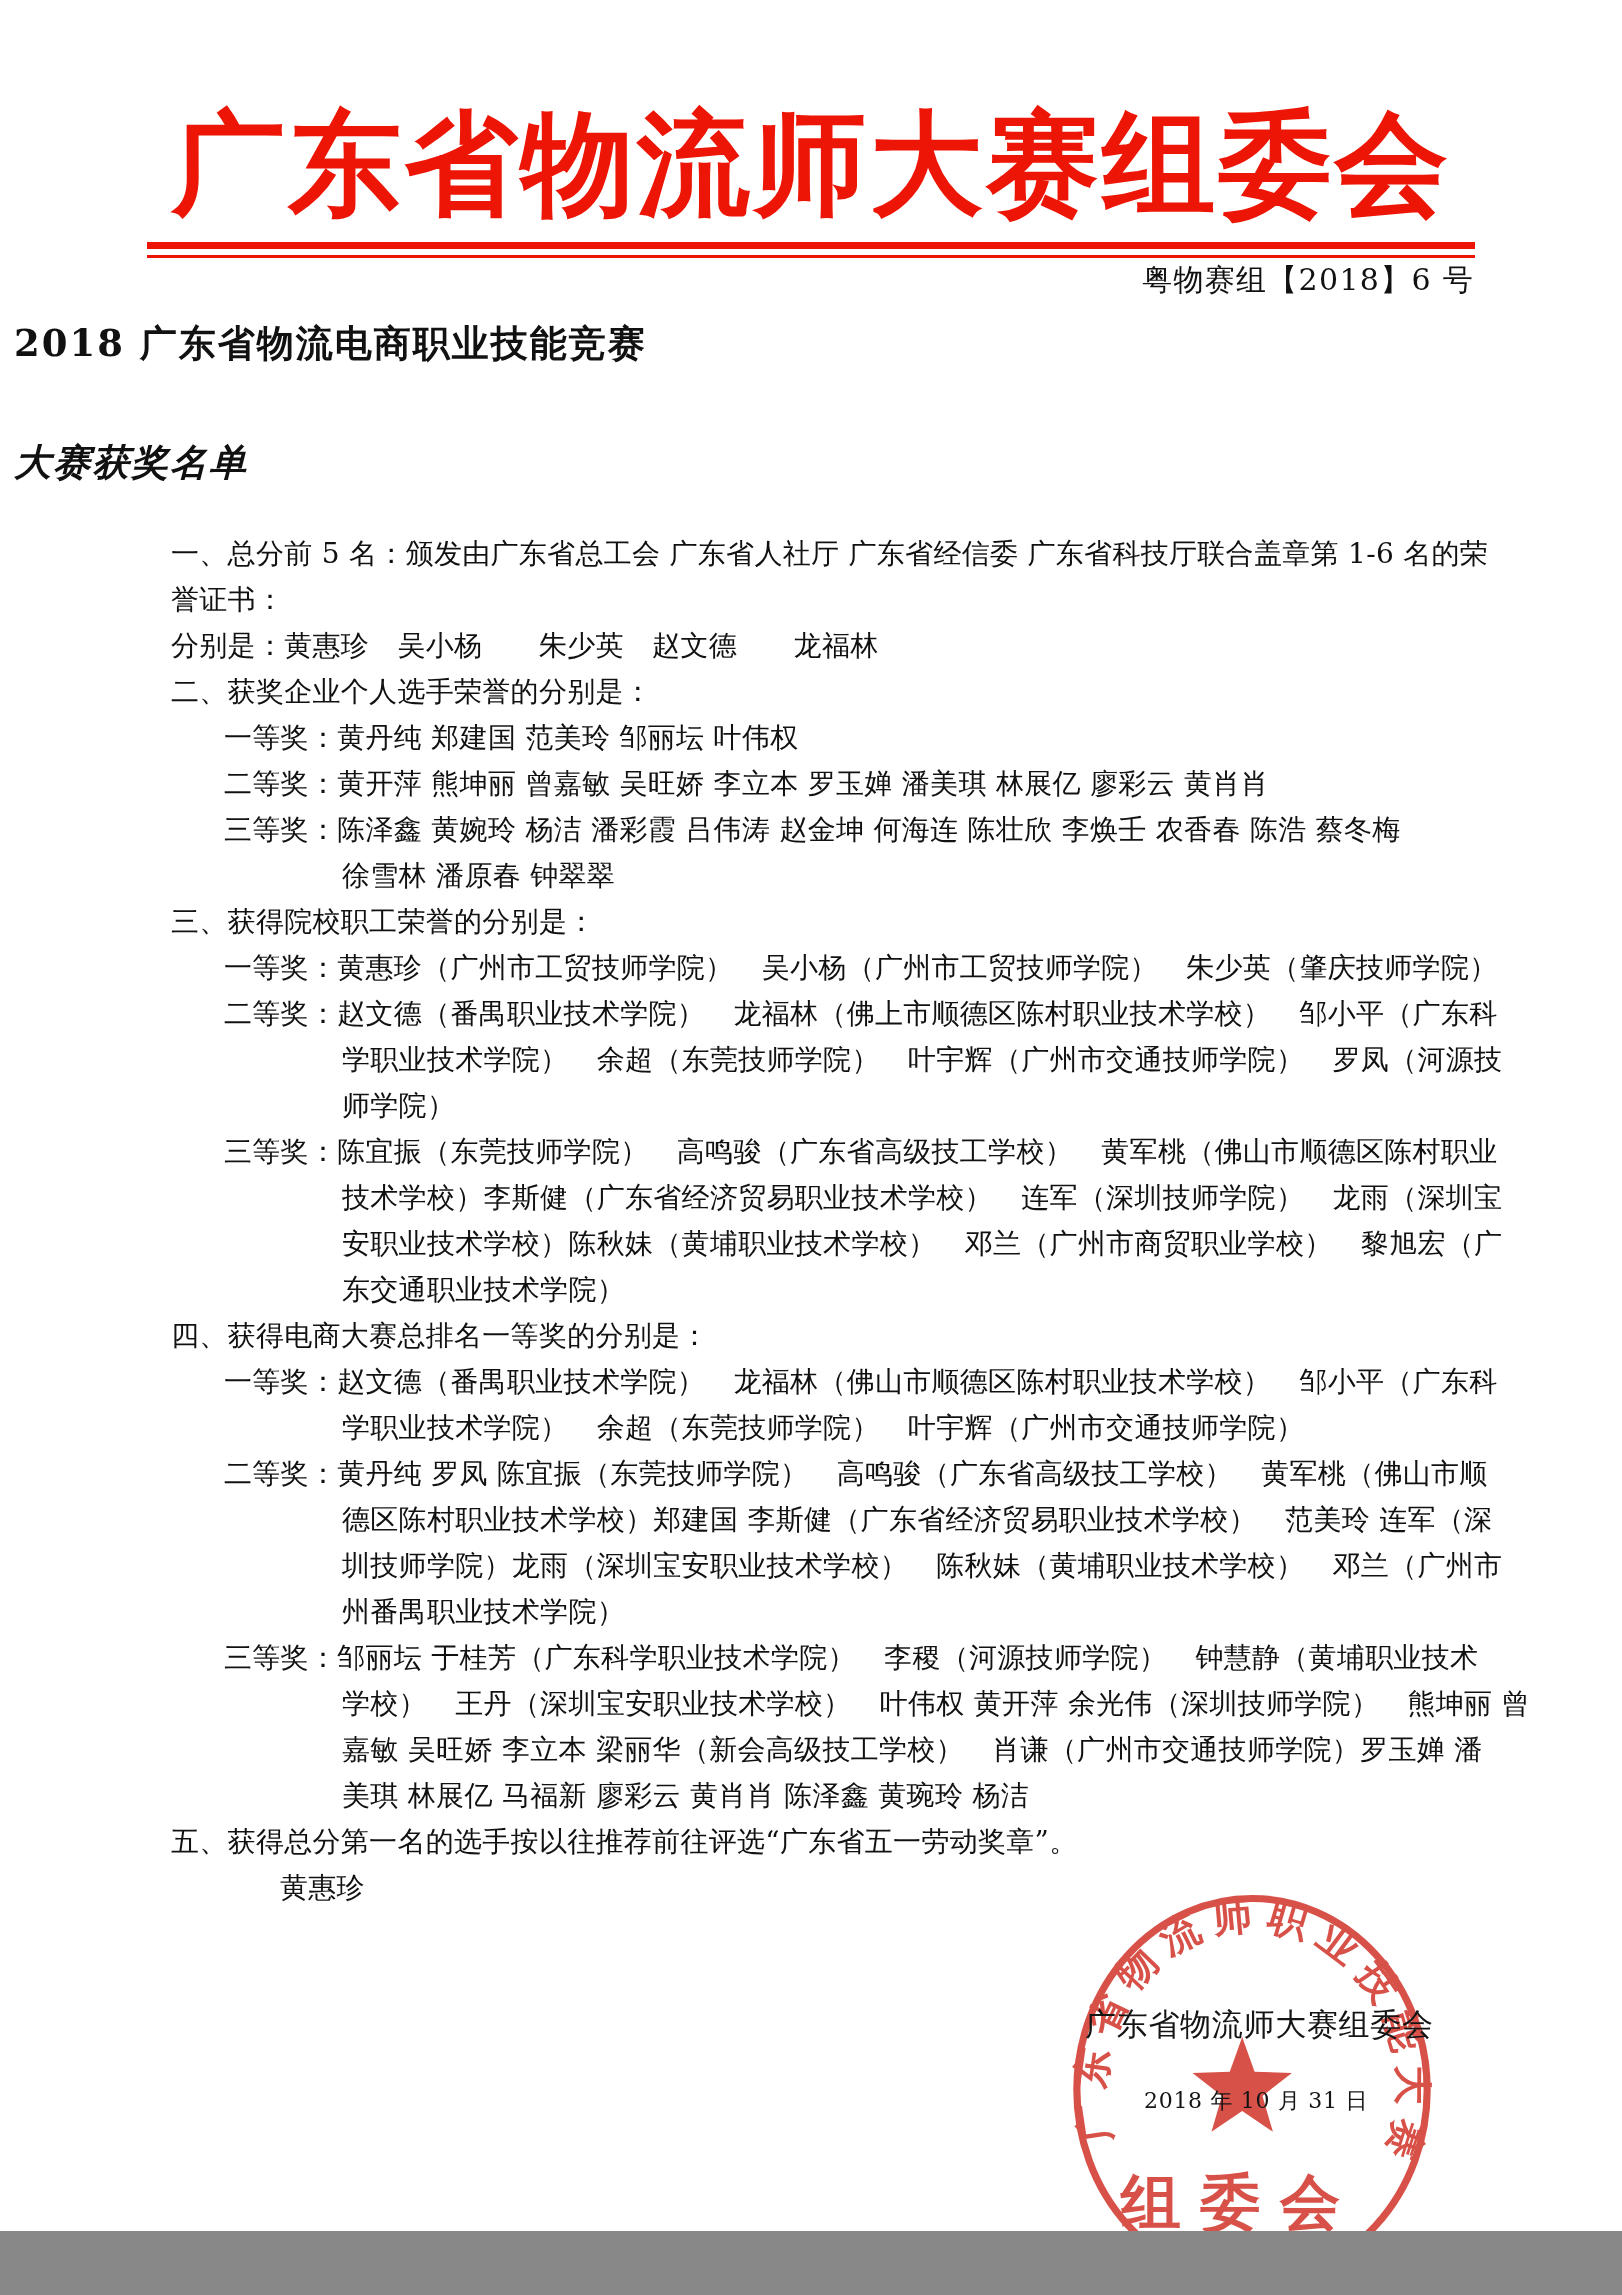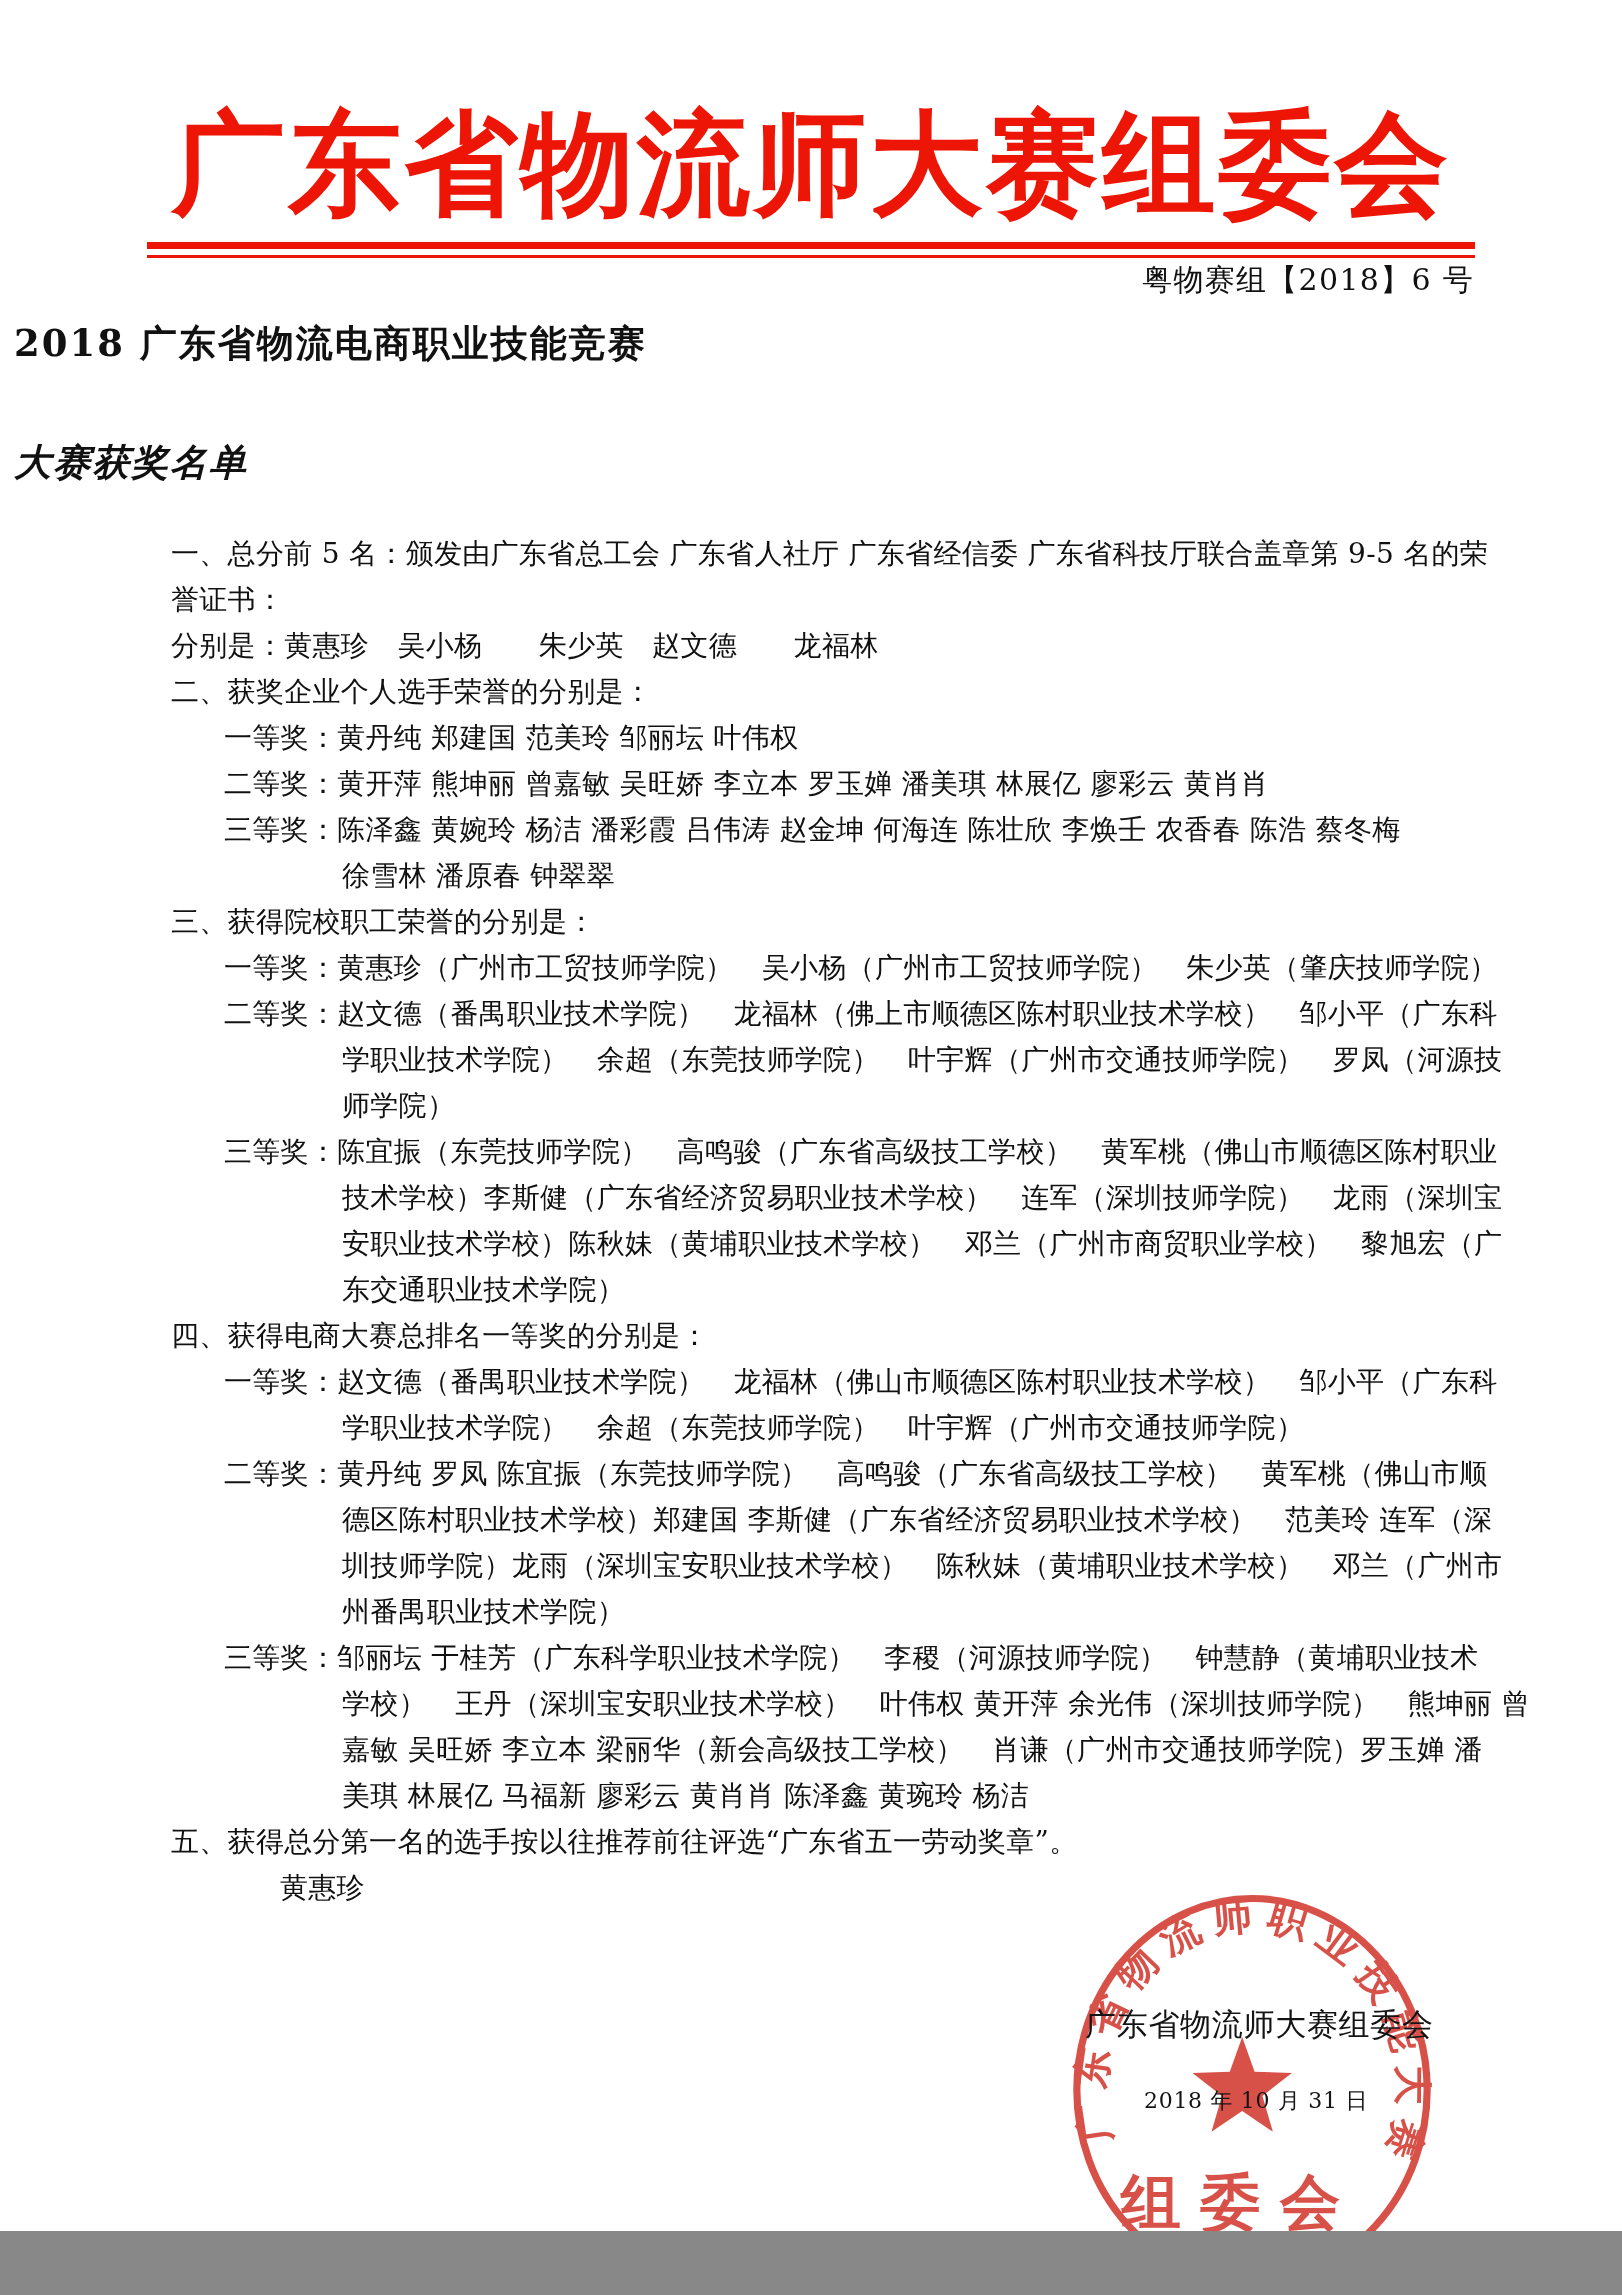--- a/index.html
+++ b/index.html
@@ -98,21 +98,21 @@
 
   <div class="rule thick"></div>
   <div class="rule thin"></div>
 
   <div class="doc-number">粤物赛组【2018】6 号</div>
 
   <div class="title1">2018 广东省物流电商职业技能竞赛</div>
   <div class="title2">大赛获奖名单</div>
 
   <div class="body">
-      <div class="line section">一、总分前 5 名：颁发由广东省总工会 广东省人社厅 广东省经信委 广东省科技厅联合盖章第 9-5 名的荣</div>
+      <div class="line section">一、总分前 5 名：颁发由广东省总工会 广东省人社厅 广东省经信委 广东省科技厅联合盖章第 1-6 名的荣</div>
       <div class="line section">誉证书：</div>
       <div class="line section">分别是：黄惠珍　吴小杨　　朱少英　赵文德　　龙福林</div>
       <div class="line section">二、获奖企业个人选手荣誉的分别是：</div>
       <div class="line award">一等奖：黄丹纯 郑建国 范美玲 邹丽坛 叶伟权</div>
       <div class="line award">二等奖：黄开萍 熊坤丽 曾嘉敏 吴旺娇 李立本 罗玉婵 潘美琪 林展亿 廖彩云 黄肖肖</div>
       <div class="line award">三等奖：陈泽鑫 黄婉玲 杨洁 潘彩霞 吕伟涛 赵金坤 何海连 陈壮欣 李焕壬 农香春 陈浩 蔡冬梅</div>
       <div class="line cont">徐雪林 潘原春 钟翠翠</div>
       <div class="line section">三、获得院校职工荣誉的分别是：</div>
       <div class="line award">一等奖：黄惠珍（广州市工贸技师学院）　吴小杨（广州市工贸技师学院）　朱少英（肇庆技师学院）</div>
       <div class="line award">二等奖：赵文德（番禺职业技术学院）　龙福林（佛上市顺德区陈村职业技术学校）　邹小平（广东科</div>

